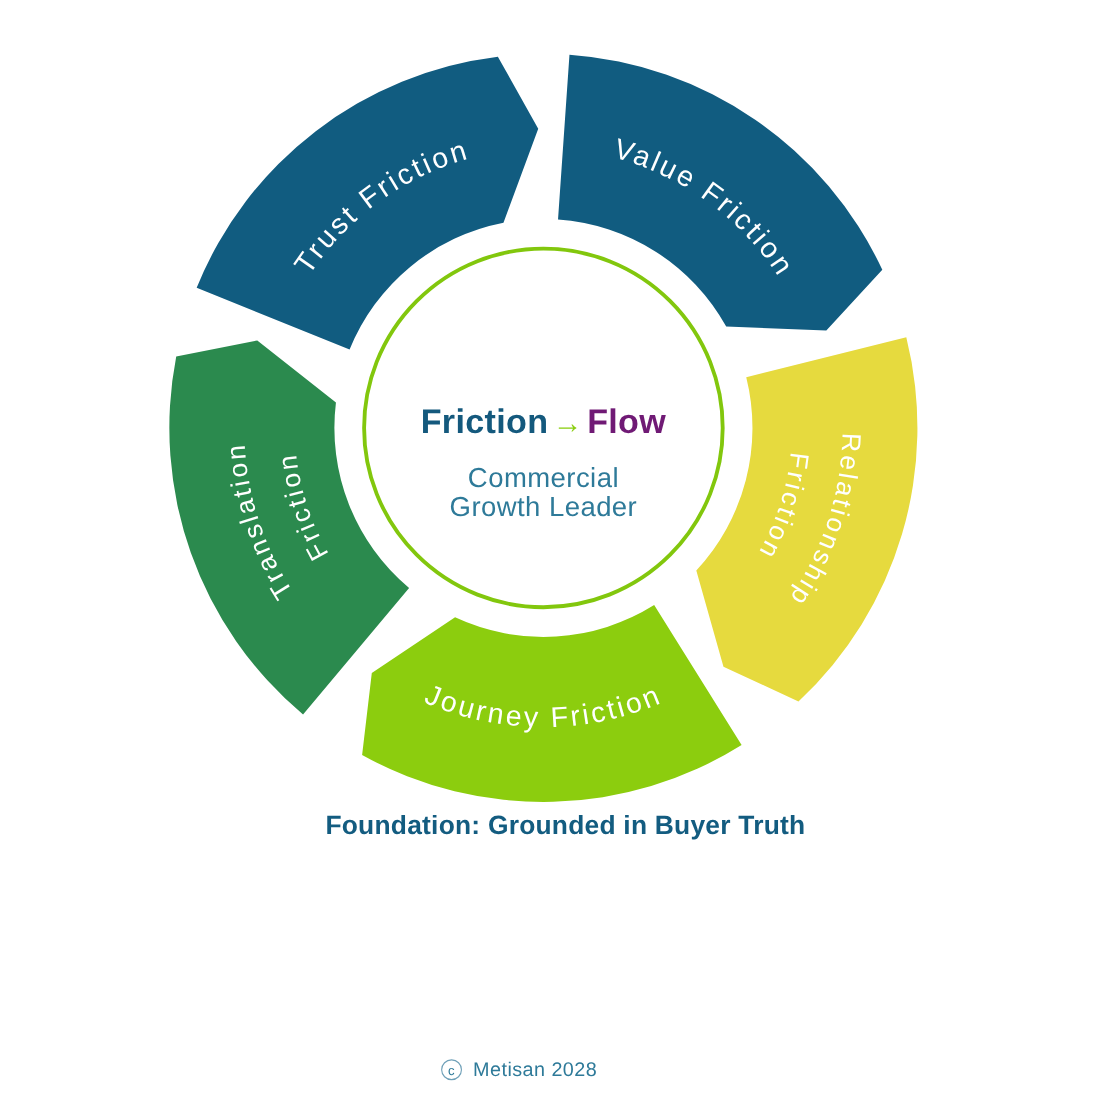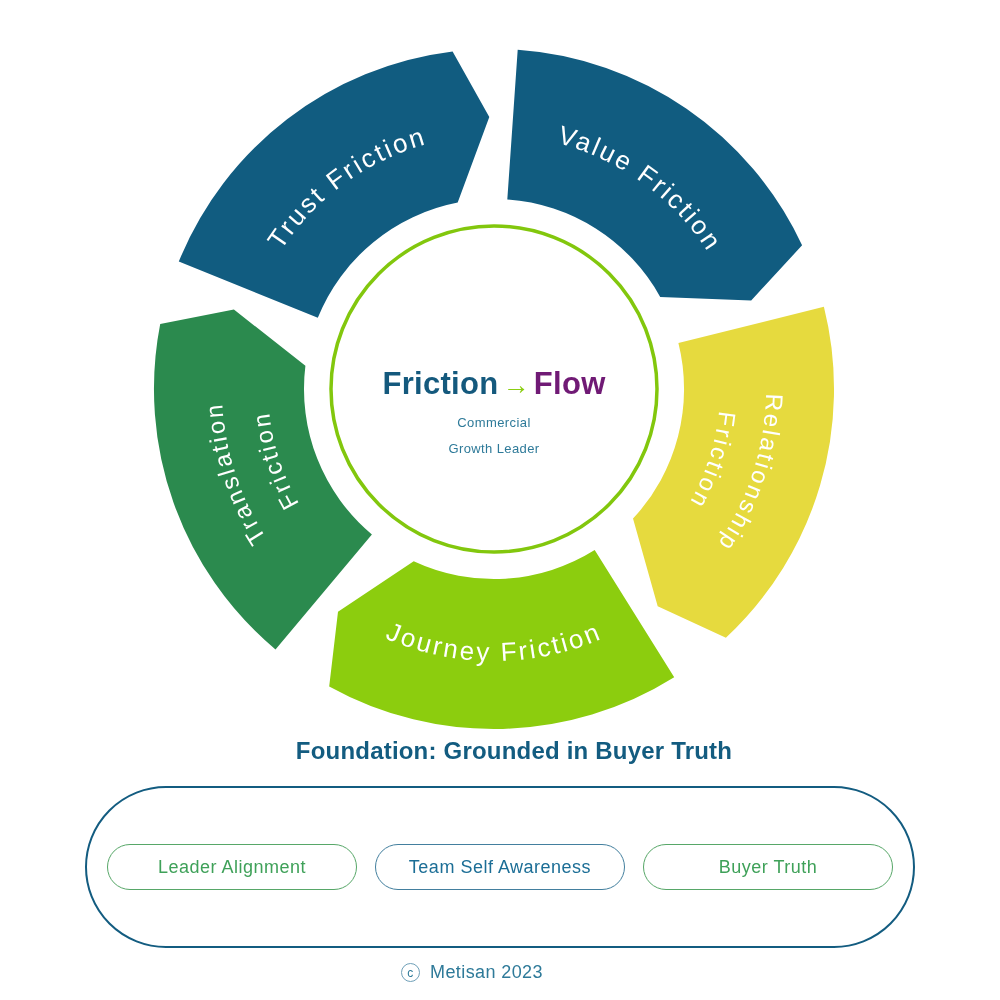--- a/index.html
+++ b/index.html
@@ -31,22 +31,22 @@
   .center-title {
     font-size: 31px;
     font-weight: 800;
     letter-spacing: 0.3px;
     white-space: nowrap;
   }
   .center-title .friction { color: #14597D; }
   .center-title .arrow { color: #8BCE12; font-weight: 700; padding: 0 4px; font-size: 27px; }
   .center-title .flow { color: #701a75; }
   .center-sub {
-    margin-top: 8px;
-    font-size: 13px;
+    margin-top: 20px;
+    font-size: 25px;
     line-height: 26px;
     color: #2E7A99;
     letter-spacing: 0.4px;
   }
   .foundation-heading {
     position: absolute;
     top: 737px;
     left: 0;
     width: 100%;
     text-align: center;
@@ -141,30 +141,19 @@
       <span class="friction">Friction</span><span class="arrow">→</span><span class="flow">Flow</span>
     </div>
     <div class="center-sub">
       <div>Commercial</div>
       <div>Growth Leader</div>
     </div>
   </div>
 
   <div class="foundation-heading">Foundation: Grounded in Buyer Truth</div>
 
-  <div class="foundation-box">
-    <div class="pill" style="color: rgb(63, 161, 89); border-color: rgb(87, 167, 104);">
-      <span>Leader Alignment</span>
-    </div>
-    <div class="pill" style="color: rgb(28, 110, 150); border-color: rgb(67, 127, 158);">
-      <span>Team Self Awareness</span>
-    </div>
-    <div class="pill" style="color: rgb(63, 161, 89); border-color: rgb(87, 167, 104);">
-      <span>Buyer Truth</span>
-    </div>
-  </div>
 
   <div class="footer">
     <span class="copy-icon">c</span>
-    <span>Metisan 2023</span>
+    <span>Metisan 2028</span>
   </div>
 
 </div>
 
 </body></html>

